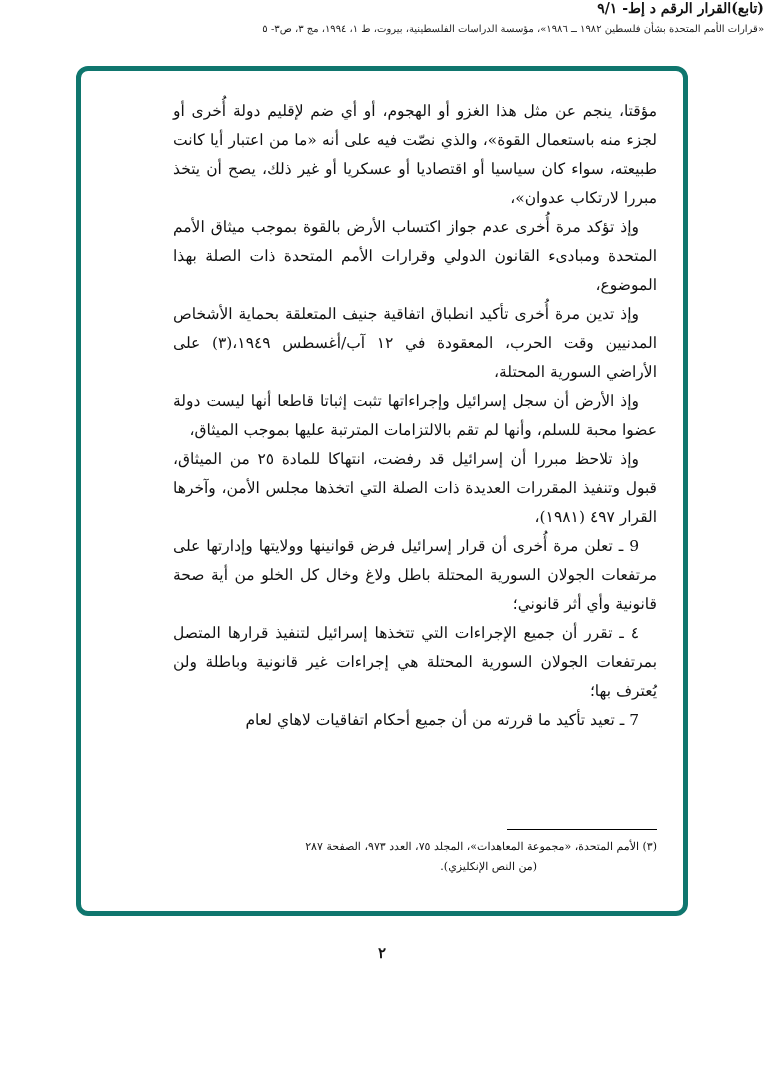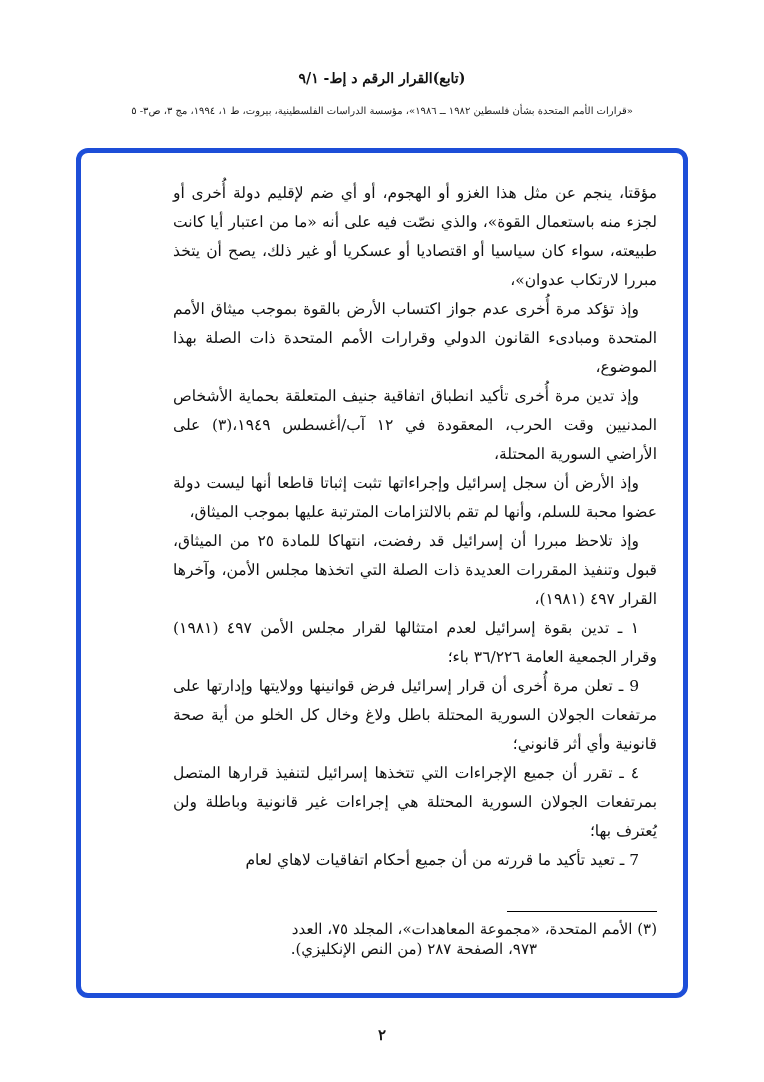--- a/index.html
+++ b/index.html
@@ -9,41 +9,40 @@
     width: 764px;
   }
   body {
     height: 1082px;
     position: relative;
     font-family: "DejaVu Serif", "Liberation Serif", serif;
     color: #111;
     overflow: hidden;
   }
   .page-header {
-    text-align: center;
-    padding-top: 70px;
+    text-align: right;
   }
   .doc-title {
     font-size: 14px;
     font-weight: bold;
     direction: rtl;
   }
   .doc-source {
-    margin-top: 19px;
+    margin-top: 7px;
     font-size: 10px;
     direction: rtl;
     color: #1a1a1a;
     letter-spacing: 0.2px;
   }
   .green-box {
     box-sizing: border-box;
     width: 612px;
     height: 850px;
     margin: 32px auto 0 auto;
-    border: 5px solid #1d4ed8;
+    border: 5px solid #0f766e;
     border-radius: 12px;
     position: relative;
     background: #ffffff;
   }
   .text-block {
     direction: rtl;
     text-align: justify;
     padding: 26px 26px 0 92px;
     font-size: 15.5px;
     line-height: 29px;
@@ -64,21 +63,21 @@
     right: 26px;
     width: 372px;
     direction: rtl;
   }
   .footnote-rule {
     width: 150px;
     border-top: 1px solid #000;
     margin-bottom: 7px;
   }
   .footnote-text {
-    font-size: 15px;
+    font-size: 11px;
     line-height: 20px;
     text-align: right;
     padding-right: 120px;
     text-indent: -120px;
   }
   .page-number {
     text-align: center;
     margin-top: 28px;
     font-size: 15px;
     font-weight: bold;
@@ -93,21 +92,20 @@
   <div class="doc-source">«قرارات الأمم المتحدة بشأن فلسطين ١٩٨٢ ــ ١٩٨٦»، مؤسسة الدراسات الفلسطينية، بيروت، ط ١، ١٩٩٤، مج ٣، ص٣- ٥</div>
 </div>
 
 <div class="green-box">
   <div class="text-block" id="paragraphs">
       <p class="para cont">مؤقتا، ينجم عن مثل هذا الغزو أو الهجوم، أو أي ضم لإقليم دولة أُخرى أو لجزء منه باستعمال القوة»، والذي نصّت فيه على أنه «ما من اعتبار أيا كانت طبيعته، سواء كان سياسيا أو اقتصاديا أو عسكريا أو غير ذلك، يصح أن يتخذ مبررا لارتكاب عدوان»،</p>
       <p class="para"><span class="para-lead">وإذ تؤكد مرة أُخرى </span>عدم جواز اكتساب الأرض بالقوة بموجب ميثاق الأمم المتحدة ومبادىء القانون الدولي وقرارات الأمم المتحدة ذات الصلة بهذا الموضوع،</p>
       <p class="para"><span class="para-lead">وإذ تدين مرة أُخرى </span>تأكيد انطباق اتفاقية جنيف المتعلقة بحماية الأشخاص المدنيين وقت الحرب، المعقودة في ١٢ آب/أغسطس ١٩٤٩،(٣) على الأراضي السورية المحتلة،</p>
       <p class="para"><span class="para-lead">وإذ الأرض </span>أن سجل إسرائيل وإجراءاتها تثبت إثباتا قاطعا أنها ليست دولة عضوا محبة للسلم، وأنها لم تقم بالالتزامات المترتبة عليها بموجب الميثاق،</p>
       <p class="para"><span class="para-lead">وإذ تلاحظ مبررا </span>أن إسرائيل قد رفضت، انتهاكا للمادة ٢٥ من الميثاق، قبول وتنفيذ المقررات العديدة ذات الصلة التي اتخذها مجلس الأمن، وآخرها القرار ٤٩٧ (١٩٨١)،</p>
-      <p class="para"><span class="para-lead">١ ـ تدين بقوة </span>إسرائيل لعدم امتثالها لقرار مجلس الأمن ٤٩٧ (١٩٨١) وقرار الجمعية العامة ٣٦/٢٢٦ باء؛</p>
       <p class="para"><span class="para-lead">9 ـ تعلن مرة أُخرى </span>أن قرار إسرائيل فرض قوانينها وولايتها وإدارتها على مرتفعات الجولان السورية المحتلة باطل ولاغ وخال كل الخلو من أية صحة قانونية وأي أثر قانوني؛</p>
       <p class="para"><span class="para-lead">٤ ـ تقرر </span>أن جميع الإجراءات التي تتخذها إسرائيل لتنفيذ قرارها المتصل بمرتفعات الجولان السورية المحتلة هي إجراءات غير قانونية وباطلة ولن يُعترف بها؛</p>
       <p class="para"><span class="para-lead">7 ـ تعيد تأكيد </span>ما قررته من أن جميع أحكام اتفاقيات لاهاي لعام</p>
     </div>
 
   <div class="footnote-area">
     <div class="footnote-rule"></div>
     <div class="footnote-text">(٣) الأمم المتحدة، «مجموعة المعاهدات»، المجلد ٧٥، العدد ٩٧٣، الصفحة ٢٨٧ (من النص الإنكليزي).</div>
   </div>
 </div>

